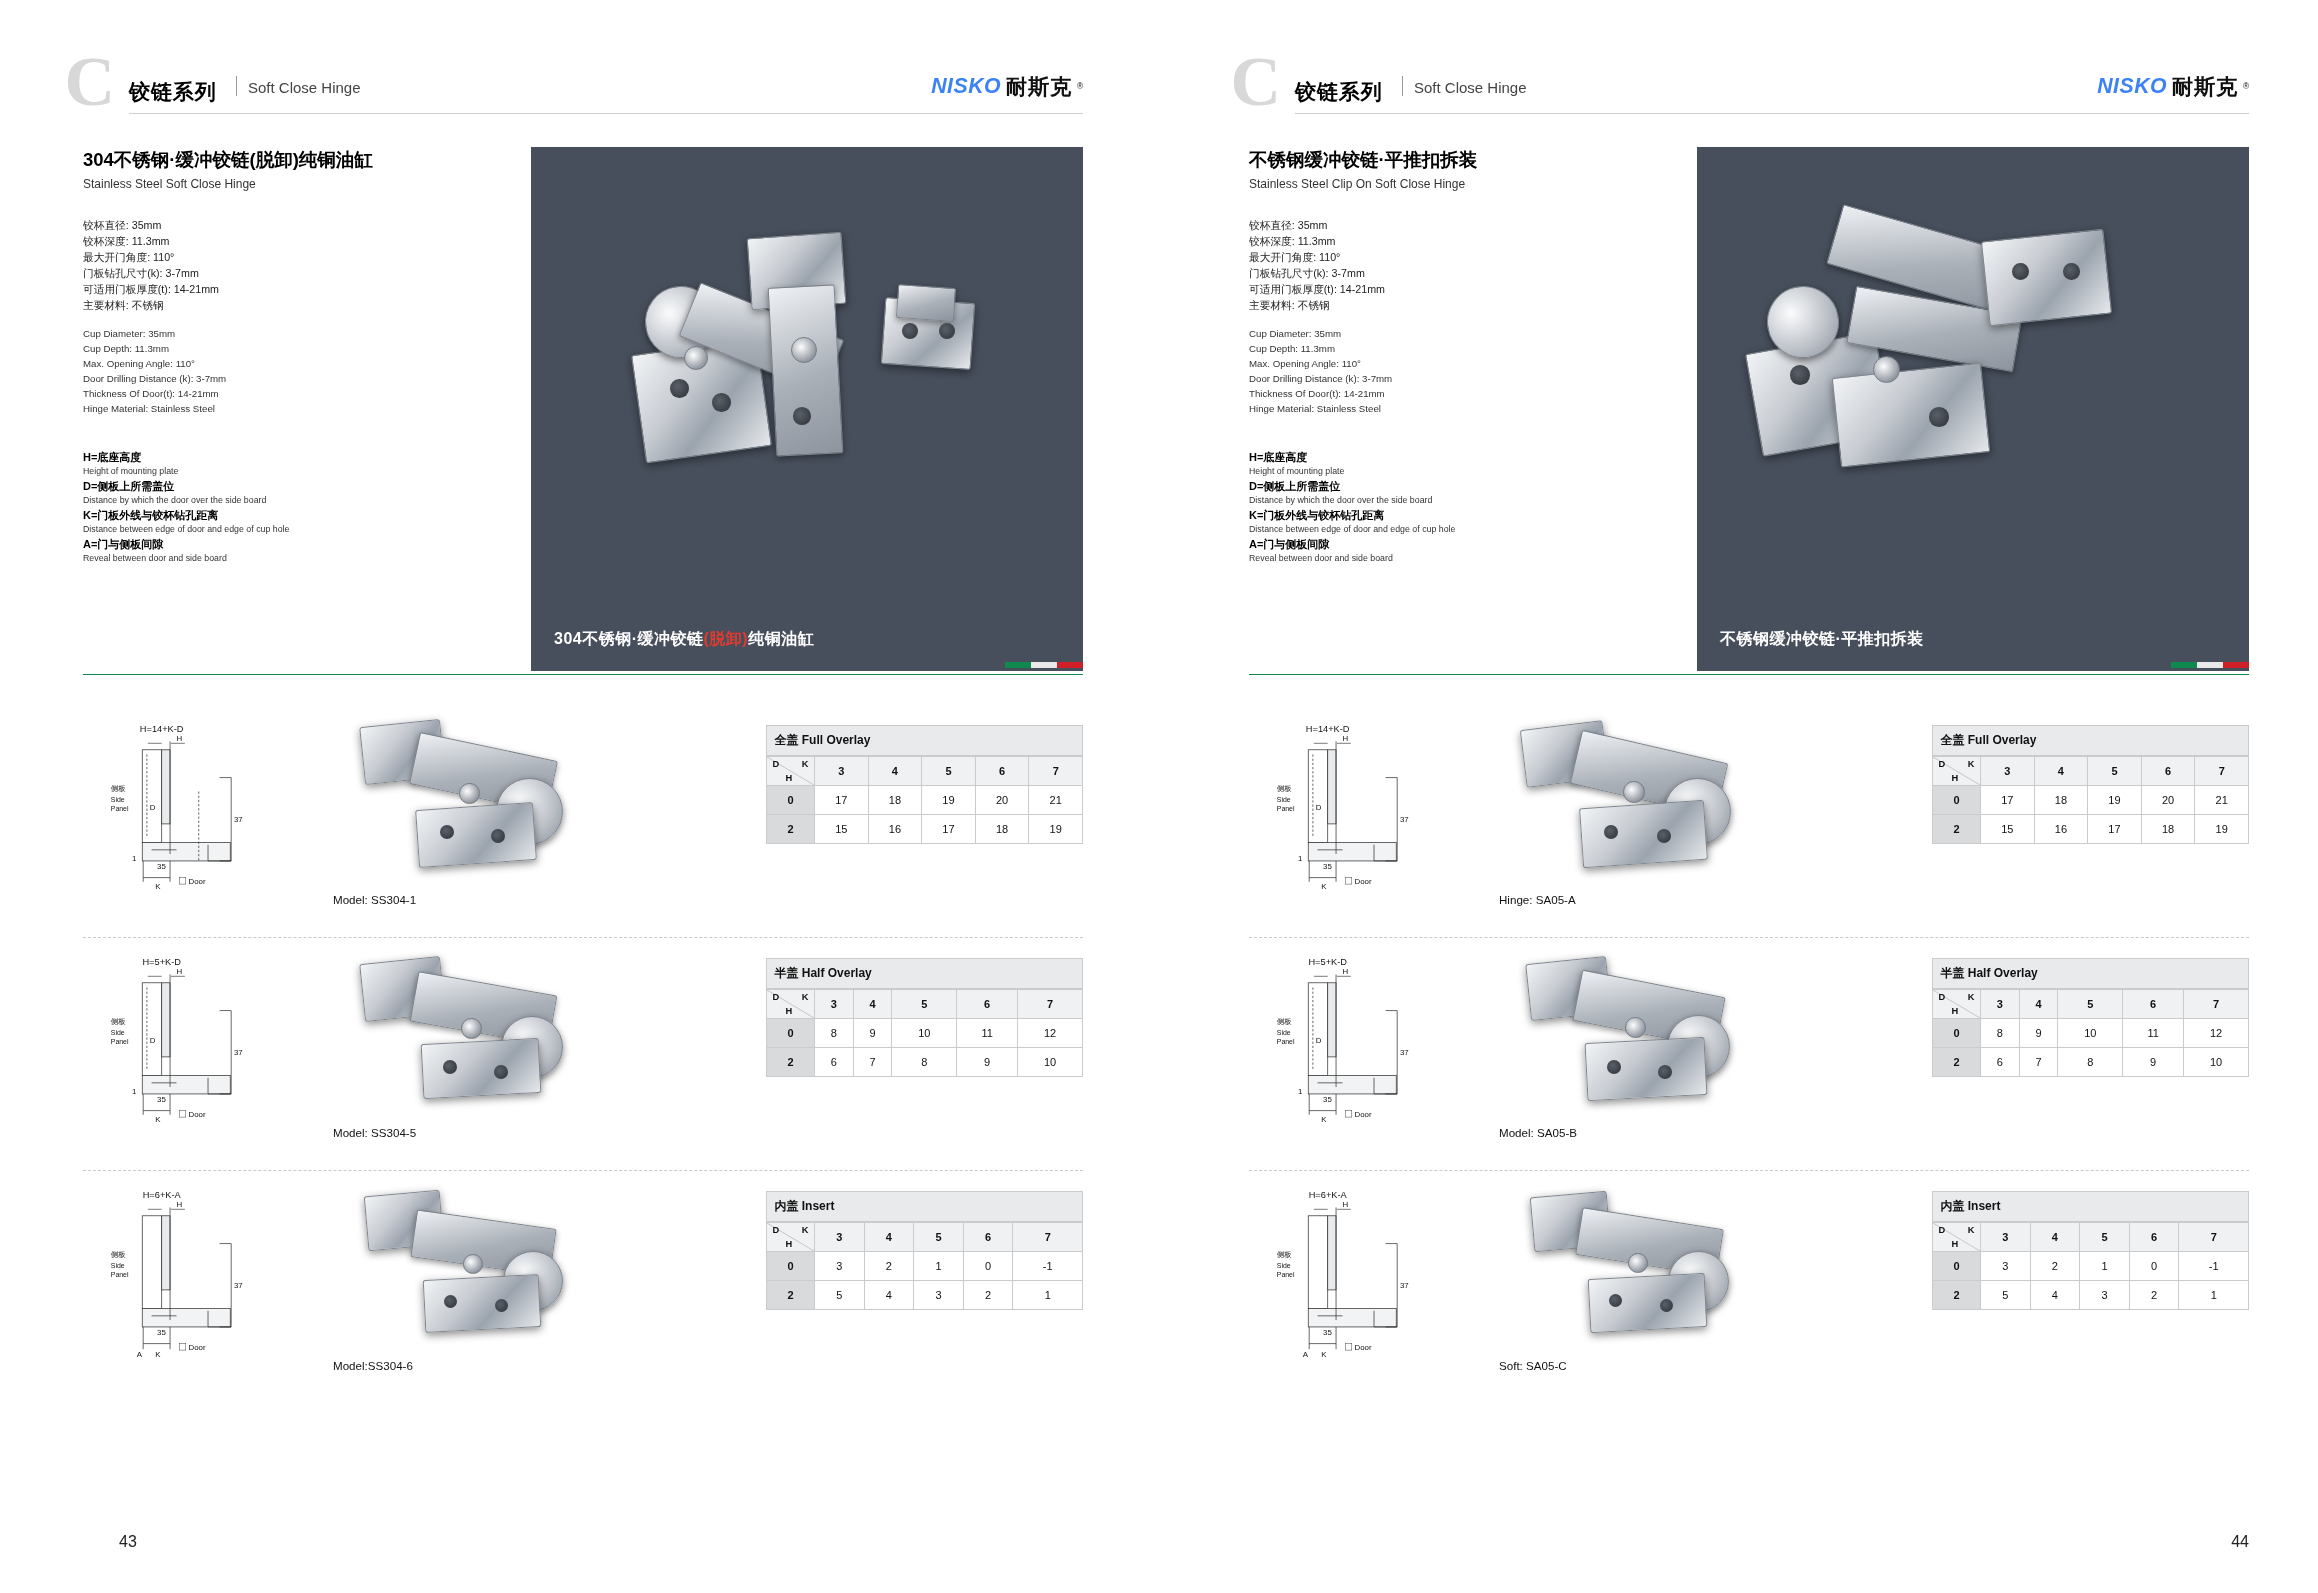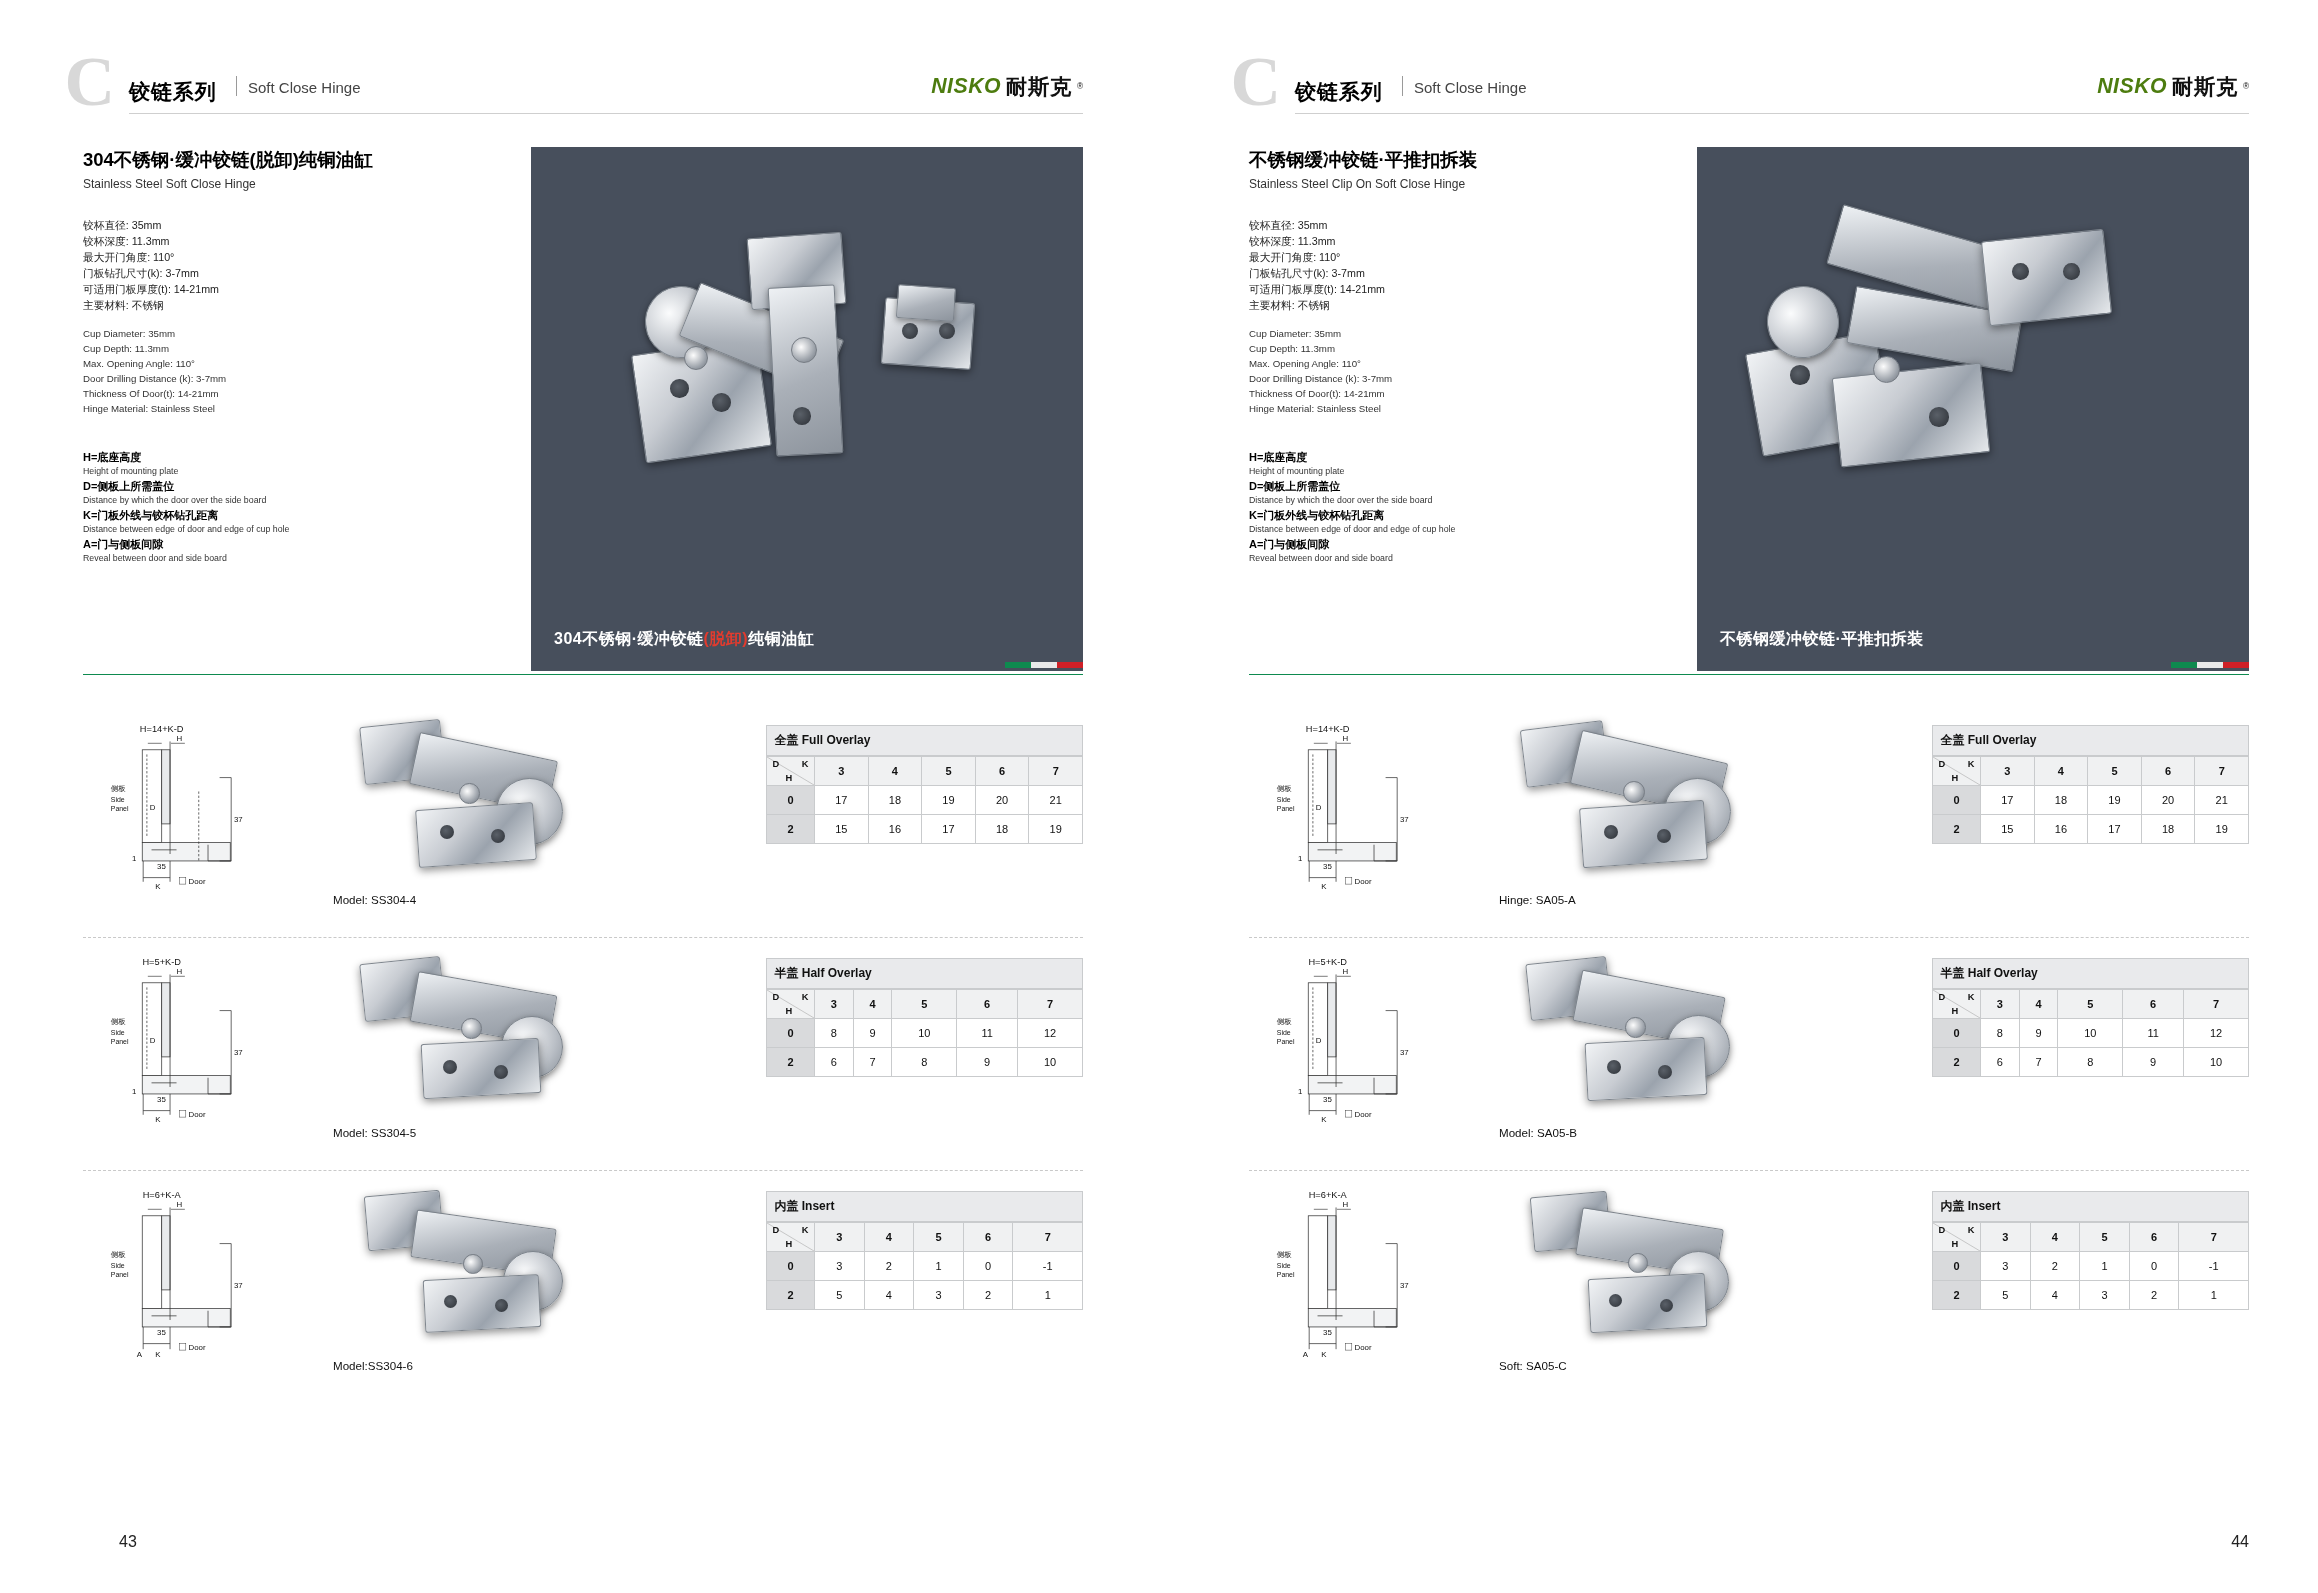--- a/index.html
+++ b/index.html
@@ -19,21 +19,21 @@
   .hdr{position:relative;margin:65px 83px 0 83px;height:51px;}
   .hdr .cmark{
     position:absolute;left:-18.5px;top:-17.6px;
     font-size:70px;line-height:70px;color:#d8d8d8;font-weight:700;
     font-family:"Liberation Serif", serif;
   }
   .hdr .cn{position:absolute;left:46px;top:13px;font-size:21px;font-weight:700;letter-spacing:0.9px;color:#000;}
   .hdr .divider{position:absolute;left:153px;top:11px;width:1.4px;height:20.4px;background:#9a9a9a;}
   .hdr .en{position:absolute;left:165px;top:14px;font-size:15px;color:#444;}
   .hdr .brand{position:absolute;right:0;top:6.5px;display:flex;align-items:center;gap:4.6px;}
-  .hdr .brand .nis{font-size:21.3px;font-weight:700;letter-spacing:0.5px;color:#4d7c0f;font-style:italic;}
+  .hdr .brand .nis{font-size:21.3px;font-weight:700;letter-spacing:0.5px;color:#3b82f6;font-style:italic;}
   .hdr .brand .cnbrand{font-size:21.3px;font-weight:700;color:#111;letter-spacing:0.9px;}
   .hdr .brand .reg{font-size:8.3px;vertical-align:super;color:#111;}
   .hdr .rule{position:absolute;left:46px;right:0;top:48px;height:0.9px;background:#cfcfcf;}
 
   
   .top{position:relative;margin:31px 83px 0 83px;height:501px;}
   .top .title-cn{font-size:18.5px;font-weight:700;color:#000;}
   .top .title-en{font-size:12px;color:#333;margin-top:4.6px;}
   .specs{margin-top:26px;}
   .specs .ln{font-size:10.7px;line-height:16px;color:#222;}
@@ -229,21 +229,21 @@
         <div class="prodimg">
           <div class="hg plate" style="left:18.5px;top:4.6px;width:79px;height:56px;transform:rotate(-6deg);"></div>
           <div class="hg arm" style="left:70px;top:28px;width:139px;height:51px;transform:rotate(12deg);"></div>
           <div class="hg cup" style="left:153px;top:60px;width:65px;height:65px;"></div>
           <div class="hg plate" style="left:74px;top:88px;width:116px;height:56px;transform:rotate(-4deg);"></div>
           <div class="hg screw" style="left:116px;top:65px;width:18.5px;height:18.5px;"></div>
           <div class="hg hole" style="left:97px;top:107px;width:14px;height:14px;"></div>
           <div class="hg hole" style="left:148px;top:111px;width:14px;height:14px;"></div>
         </div>
 
-        <div class="model">Model: SS304-4</div>
+        <div class="model">Model: SS304-1</div>
 
         <div class="tablewrap">
           <div class="tbl-title">
             <span>全盖</span>
             <span>Full Overlay</span>
           </div>
           <table class="sp">
             <tbody>
                 <tr class="hdrow">
               <td class="corner">

